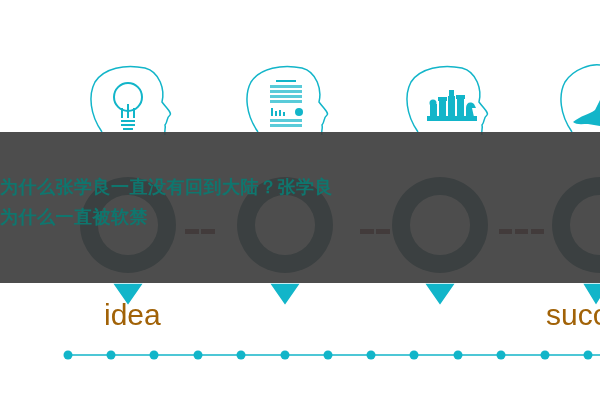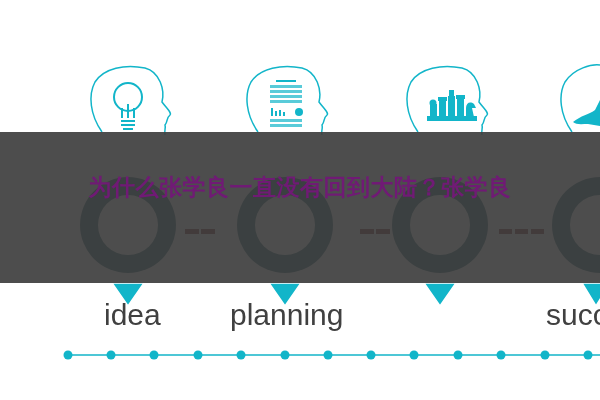--- a/index.html
+++ b/index.html
@@ -1,22 +1,22 @@
 <!DOCTYPE html>
 <html><head>
 <meta charset="utf-8">
 <style>
   html, body { margin: 0; padding: 0; }
   body { width: 600px; height: 400px; overflow: hidden; background: #ffffff; position: relative; font-family: "DejaVu Sans", sans-serif; }
   .stage { position: absolute; left: 0; top: 0; width: 600px; height: 400px; }
   .stage svg { position: absolute; left: 0; top: 0; }
   .overlay { position: absolute; left: 0; top: 132px; width: 600px; height: 151px; background: rgba(64,64,64,0.93); }
-  .headline { position: absolute; left: 0; top: 172px; width: 600px; text-align: center; color: #701a75; font-family: "DejaVu Sans", sans-serif; font-weight: bold; font-size: 23px; line-height: 30px; letter-spacing: 0.5px; }
+  .headline { position: absolute; left: 0; top: 172px; width: 600px; text-align: left; color: #0f766e; font-family: "DejaVu Sans", sans-serif; font-weight: bold; font-size: 18px; line-height: 30px; letter-spacing: 0.5px; }
   .headline span { display: block; }
-  .label { position: absolute; top: 298px; font-family: "Liberation Sans", sans-serif; font-size: 30px; color: #404040; font-weight: normal; letter-spacing: 0px; }
+  .label { position: absolute; top: 298px; font-family: "Liberation Sans", sans-serif; font-size: 30px; color: #a16207; font-weight: normal; letter-spacing: 0px; }
 </style>
 </head>
 <body>
 
 <div class="stage">
   <svg width="600" height="400" viewBox="0 0 600 400">
 
     <g fill="none" stroke="#12b5c9" stroke-width="1.5">
       <path d="M102,132 C90,115 88,95 95,82 C104,68 125,64 145,68 C160,72 165,90 162,102 C168,110 172,113 170,115 C166,118 168,122 165,125 C166,128 164,131 165,135"></path>
     </g>
@@ -117,18 +117,18 @@
         <circle cx="545" cy="355" r="4.5"></circle>
         <circle cx="588" cy="355" r="4.5"></circle>
       </g>
     </g>
   </svg>
 
   <div class="overlay"></div>
 
   <div class="headline">
     <span>为什么张学良一直没有回到大陆？张学良</span>
+    <span>为什么一直被软禁</span>
   </div>
 
   <div class="label" style="left:104px;">idea</div>
-  <div class="label" style="left:230px;">planning</div>
   <div class="label" style="left:546px;">succ</div>
 </div>
 
 </body></html>

